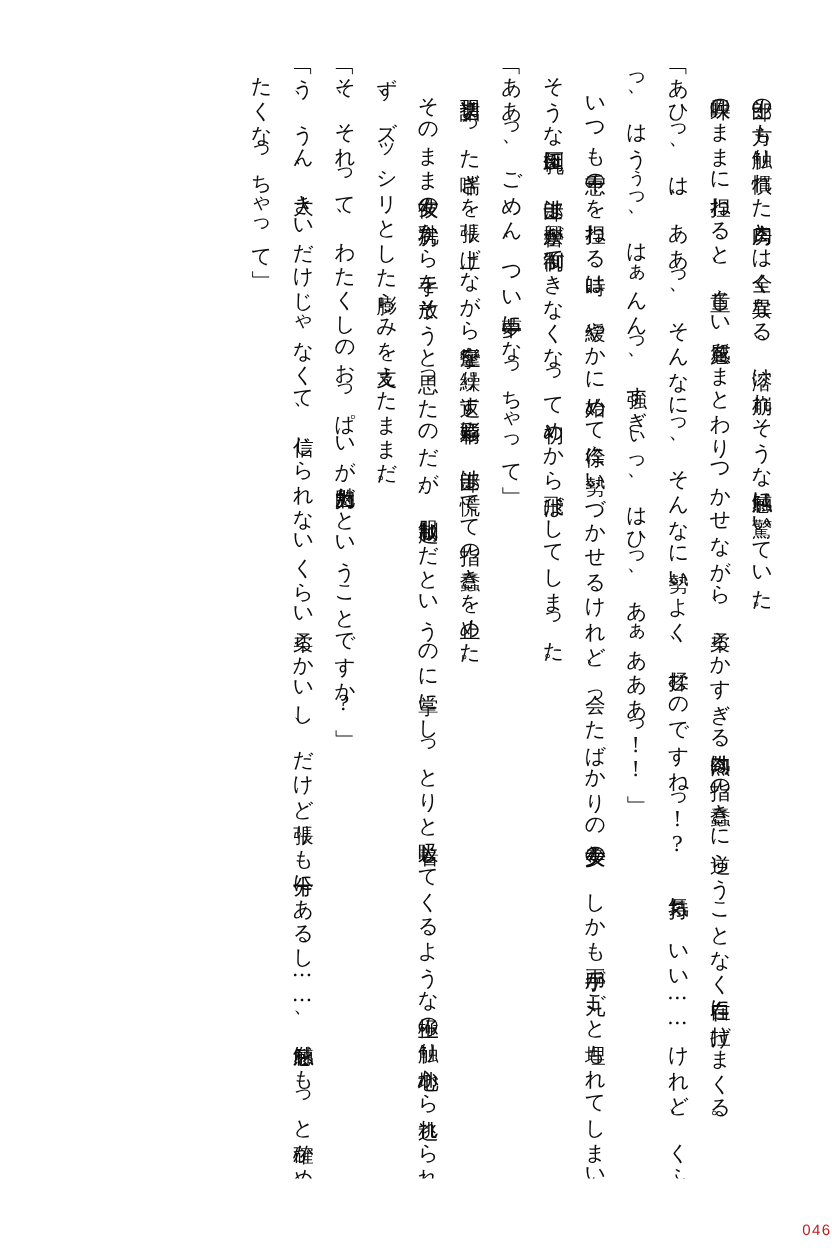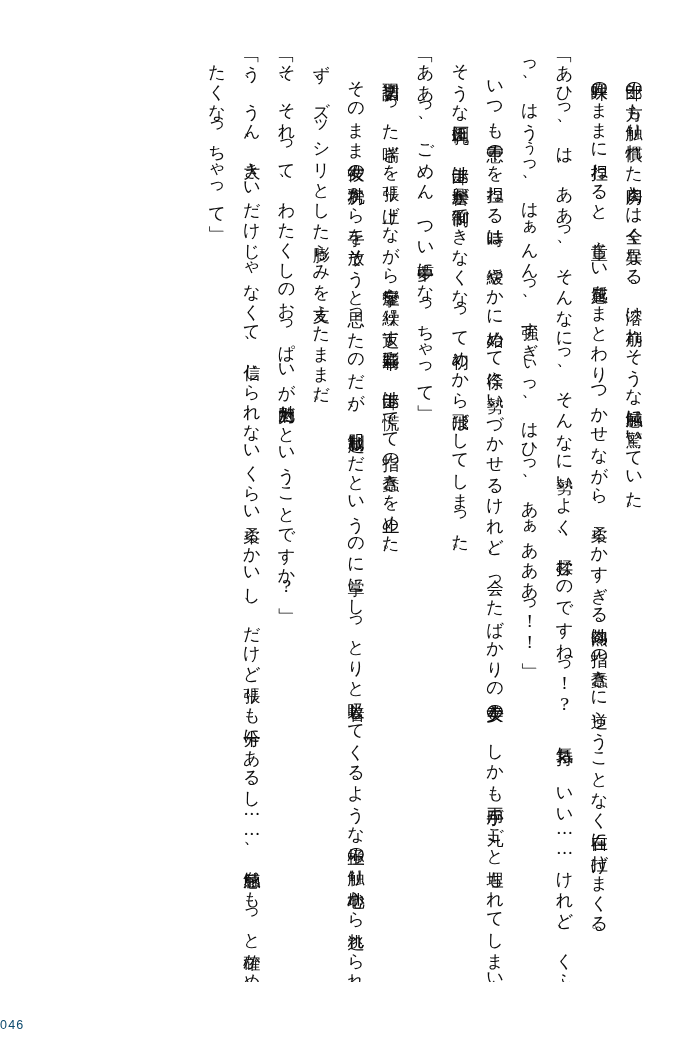--- a/index.html
+++ b/index.html
@@ -41,25 +41,25 @@
     text-indent: 0;
   }
   .text-body p.indent {
     text-indent: 1em;
   }
   .page-number {
     position: absolute;
     bottom: 18px;
     left: 0;
     right: 0;
-    text-align: left;
+    text-align: right;
     font-family: "Liberation Sans", sans-serif;
     font-size: 12.5px;
     letter-spacing: 1.2px;
-    color: #0c4a6e;
+    color: #b91c1c;
   }
 </style>
 </head>
 <body>
 
 <div class="page">
 
   <div class="text-body">
     <p class="indent">士郎の方も触り慣れた房肉とは全く異なる、溶け崩れそうな感触に驚いていた。</p>
     <p class="indent">興味のままに捏ねると、重々しい質感をまとわりつかせながら、柔らかすぎる熱肉は指の蠢きに逆らうことなく自在に拉げまくる。</p>

